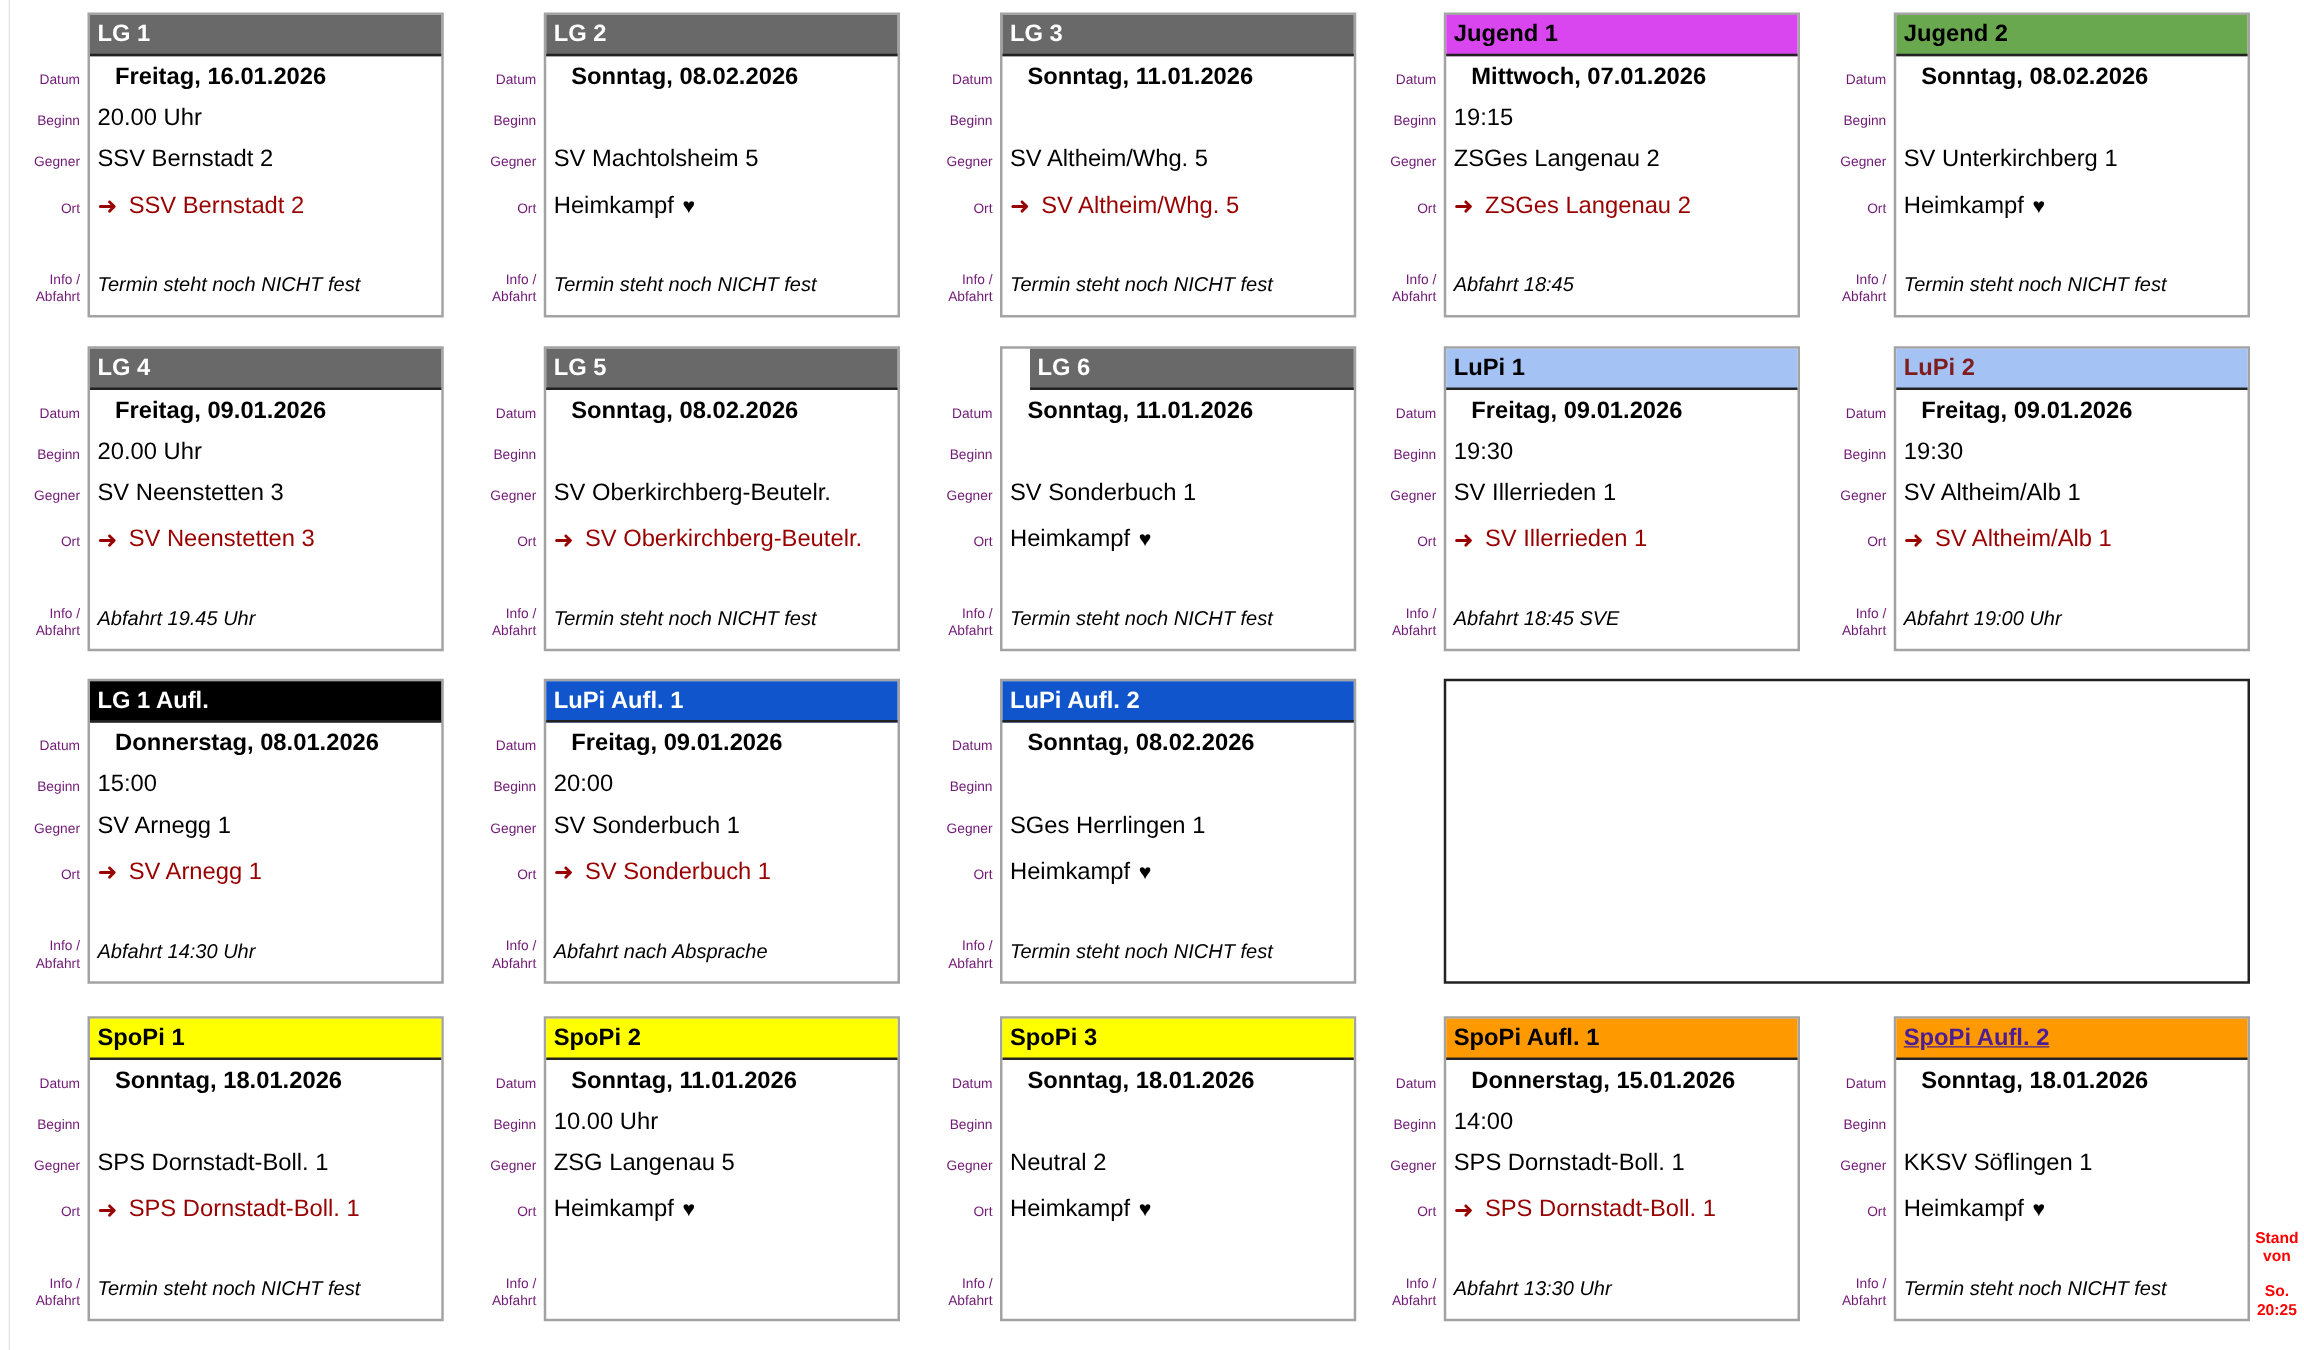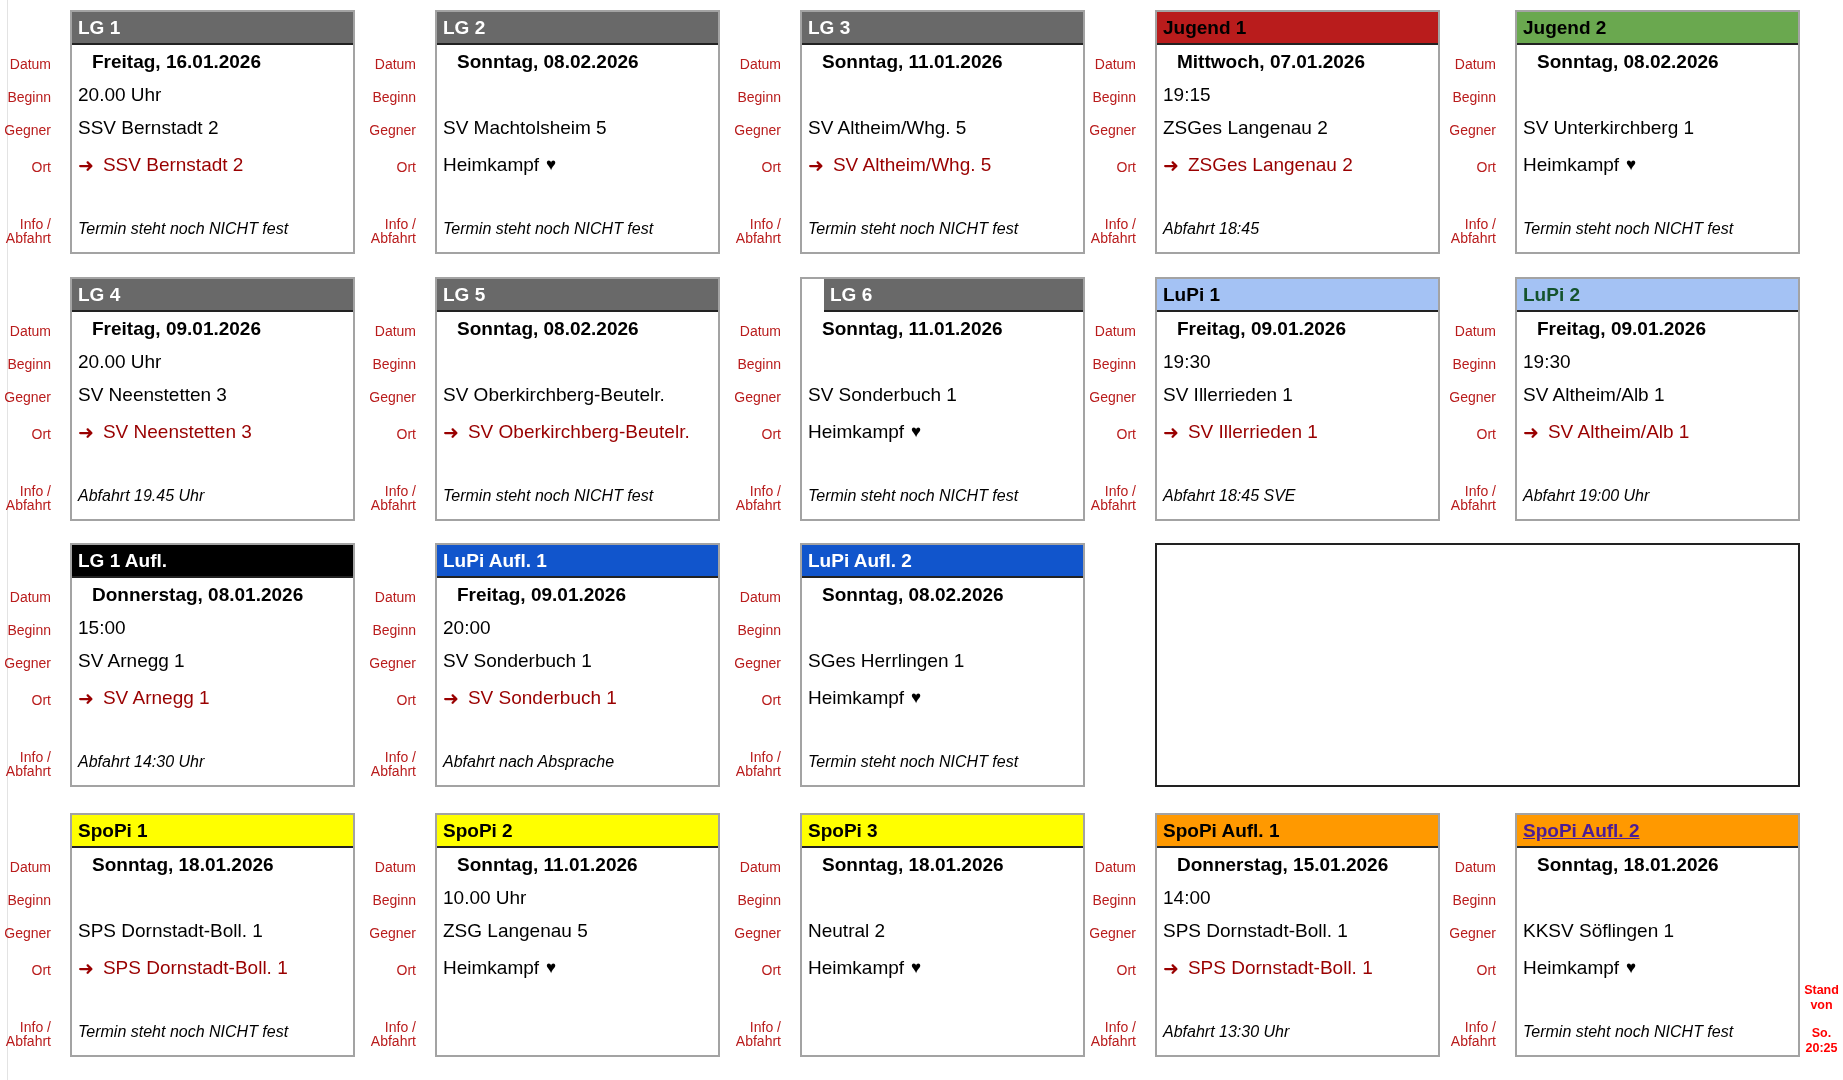--- a/index.html
+++ b/index.html
@@ -4,22 +4,22 @@
 <style>
   html,body{margin:0;padding:0;}
   body{
     width:1843px;height:1080px;position:relative;overflow:hidden;
     background:#ffffff;
     font-family:"Liberation Sans","DejaVu Sans",sans-serif;
   }
   .gridline-left{position:absolute;left:7px;top:0;width:1px;height:1080px;background:#e3e3e3;}
   .unit{position:absolute;display:flex;}
   .labelcol{
-    width:64px;box-sizing:border-box;padding-right:19px;
-    color:#b91c1c;font-size:14px;line-height:14px;
+    width:64px;box-sizing:border-box;padding-right:6px;
+    color:#701a75;font-size:11px;line-height:14px;
     display:flex;flex-direction:column;
   }
   .lbl{display:flex;align-items:center;justify-content:flex-end;text-align:right;}
   .lh-header{height:37px;}
   .lh-datum{height:33px;}
   .lh-beginn{height:33px;}
   .lh-gegner{height:33px;}
   .lh-ort{height:42px;}
   .lh-spacer{height:20px;}
   .lh-info{height:46px;flex-direction:column;align-items:flex-end;justify-content:center;}
@@ -153,21 +153,21 @@
       <div class="lbl lh-beginn">Beginn</div>
       <div class="lbl lh-gegner">Gegner</div>
       <div class="lbl lh-ort">Ort</div>
       <div class="lbl lh-spacer"></div>
       <div class="lbl lh-info">
         <span>Info /</span>
         <span>Abfahrt</span>
       </div>
     </div>
     <div class="card">
-      <div class="card-header" style="background: #b91c1c; color: rgb(0, 0, 0);">Jugend 1</div>
+      <div class="card-header" style="background: #d946ef; color: rgb(0, 0, 0);">Jugend 1</div>
       <div class="crow r-datum">Mittwoch, 07.01.2026</div>
       <div class="crow r-beginn">19:15</div>
       <div class="crow r-gegner">ZSGes Langenau 2</div>
       <div class="crow r-ort ort-away">
         <span class="arrow-icon">➜</span>
         <span>ZSGes Langenau 2</span>
 
       </div>
       <div class="crow r-spacer"></div>
       <div class="crow r-info">Abfahrt 18:45</div>
@@ -315,21 +315,21 @@
       <div class="lbl lh-beginn">Beginn</div>
       <div class="lbl lh-gegner">Gegner</div>
       <div class="lbl lh-ort">Ort</div>
       <div class="lbl lh-spacer"></div>
       <div class="lbl lh-info">
         <span>Info /</span>
         <span>Abfahrt</span>
       </div>
     </div>
     <div class="card">
-      <div class="card-header" style="background: rgb(164, 194, 244); color: #14532d;">LuPi 2</div>
+      <div class="card-header" style="background: rgb(164, 194, 244); color: #7f1d1d;">LuPi 2</div>
       <div class="crow r-datum">Freitag, 09.01.2026</div>
       <div class="crow r-beginn">19:30</div>
       <div class="crow r-gegner">SV Altheim/Alb 1</div>
       <div class="crow r-ort ort-away">
         <span class="arrow-icon">➜</span>
         <span>SV Altheim/Alb 1</span>
 
       </div>
       <div class="crow r-spacer"></div>
       <div class="crow r-info">Abfahrt 19:00 Uhr</div>

